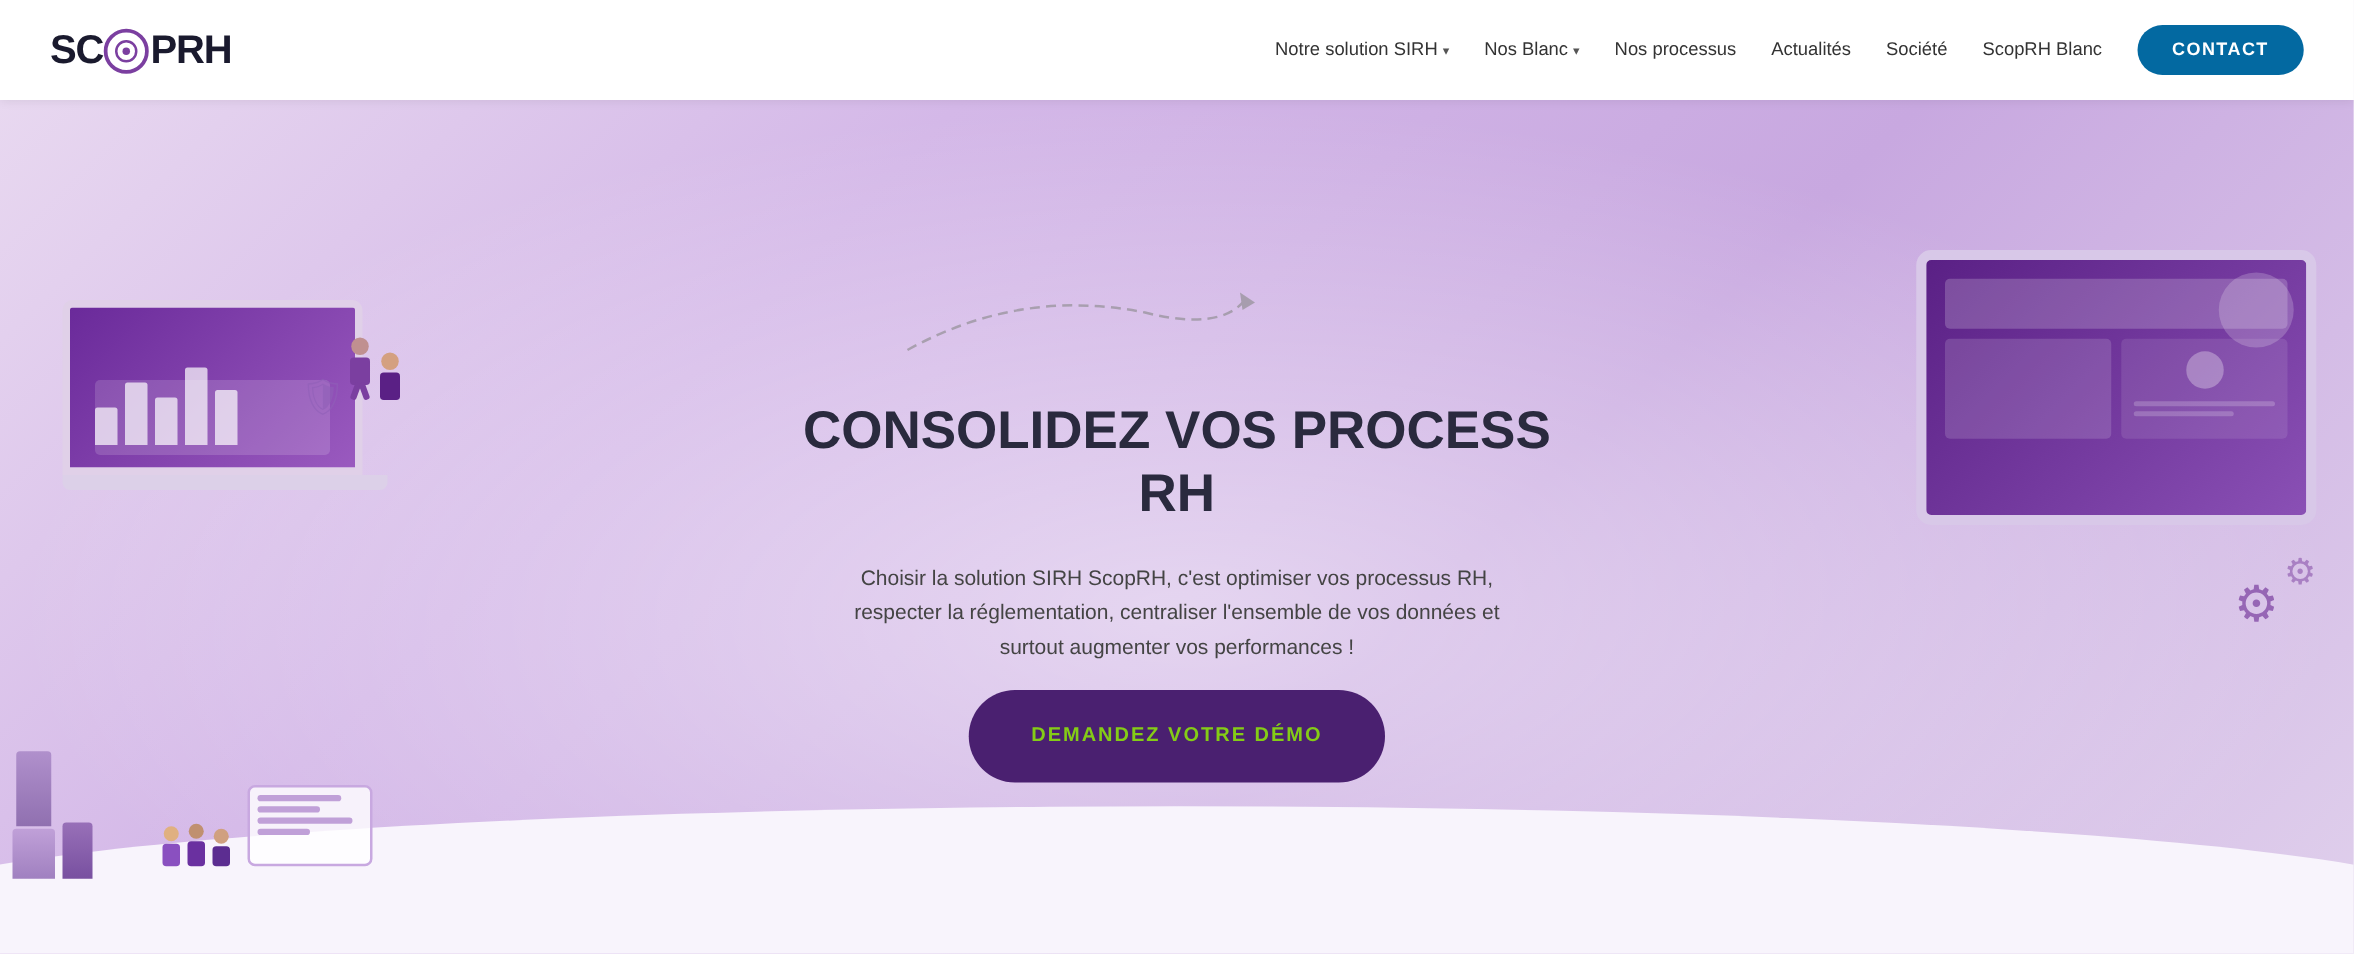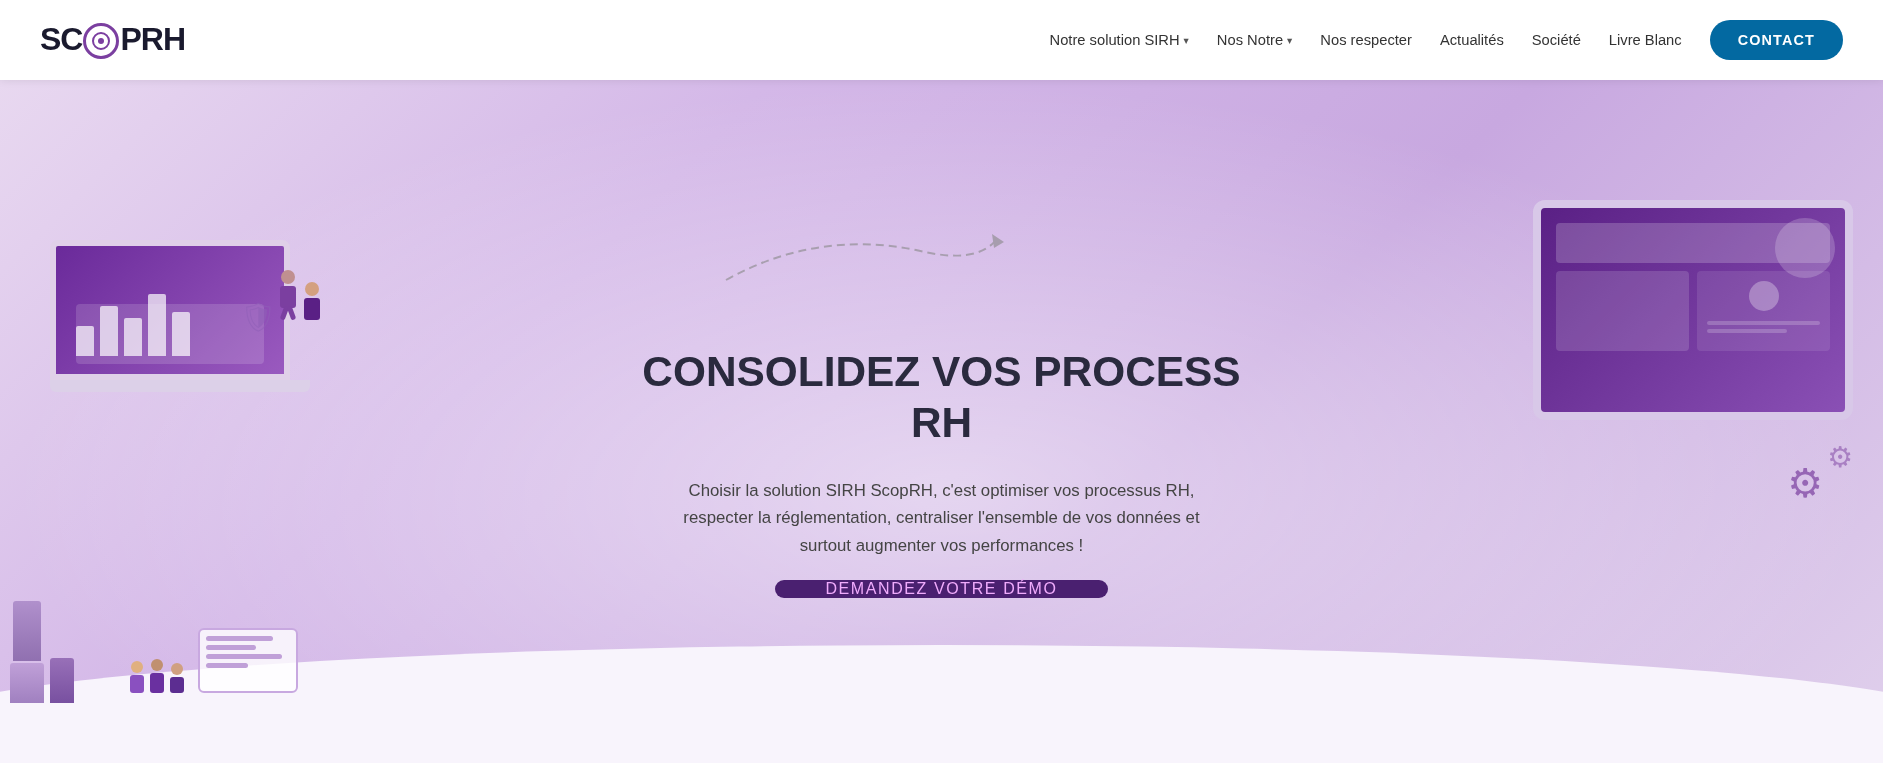--- a/index.html
+++ b/index.html
@@ -165,25 +165,25 @@
       line-height: 1.65;
       margin-bottom: 20px;
       max-width: 560px;
       margin-left: auto;
       margin-right: auto;
     }
 
     .hero-cta {
       display: inline-block;
       background: #4a2070;
-      color: #f0abfc;
+      color: #84cc16;
       font-size: 1rem;
-      font-weight: 400;
+      font-weight: 700;
       letter-spacing: 0.1em;
-      padding: 0 50px;
+      padding: 28px 50px;
       border-radius: 40px;
       cursor: pointer;
       border: none;
       text-decoration: none;
     }
 
     
     
     .illus-left {
       position: absolute;
@@ -360,34 +360,34 @@
         </span><span class="logo-prh">PRH</span>
     </span>
   </a>
 
   <nav>
     <a class="nav-item" href="#">
       <span>Notre solution SIRH</span>
       <span class="nav-chevron">▾</span>
     </a>
     <a class="nav-item" href="#">
-      <span>Nos Notre</span>
+      <span>Nos Blanc</span>
       <span class="nav-chevron">▾</span>
     </a>
     <a class="nav-item" href="#">
-      <span>Nos respecter</span>
+      <span>Nos processus</span>
     </a>
     <a class="nav-item" href="#">
       <span>Actualités</span>
     </a>
     <a class="nav-item" href="#">
       <span>Société</span>
     </a>
     <a class="nav-item" href="#">
-      <span>Livre Blanc</span>
+      <span>ScopRH Blanc</span>
     </a>
     <a class="nav-contact-btn" href="#">
       <span>CONTACT</span>
     </a>
   </nav>
 </header>
 
 <section class="hero">
   <div class="hero-bg-overlay"></div>
 

